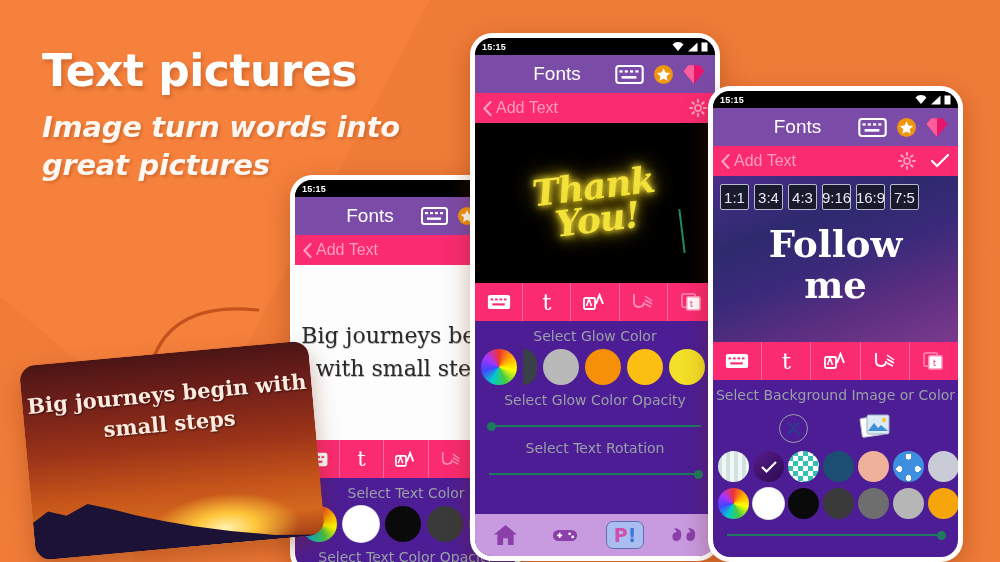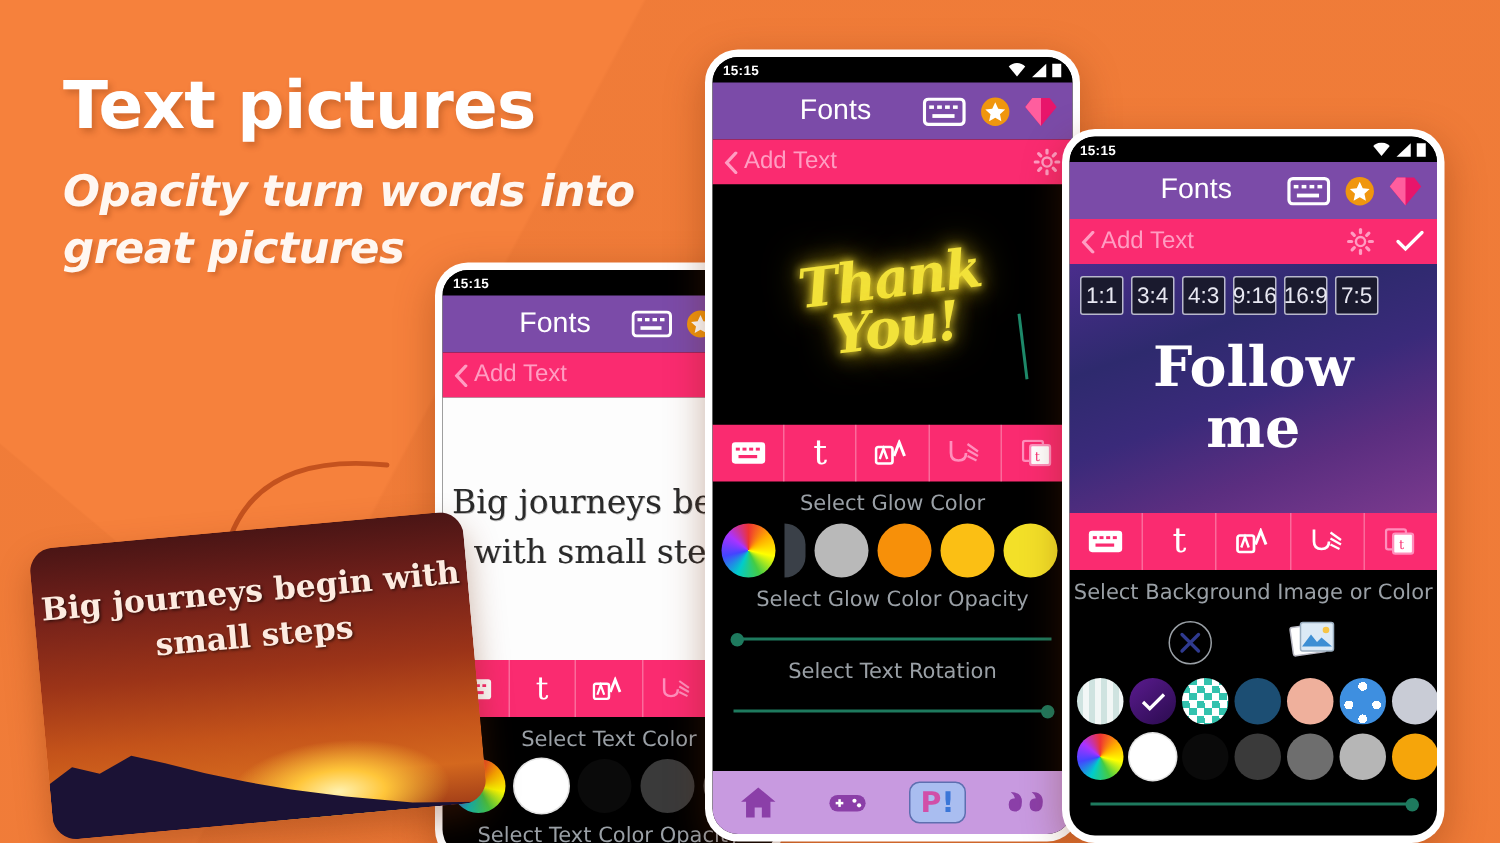--- a/index.html
+++ b/index.html
@@ -55,21 +55,21 @@
     text-align:center; color:#FDEBE0; font-size:21px; line-height:1.42;
     font-family:"DejaVu Serif", serif; font-weight:bold;
     text-shadow:1px 1px 2px rgba(0,0,0,0.55);
   }
   
   .phone {
     position:absolute; background:#FFFFFF; border-radius:22px;
     box-shadow:0 8px 26px rgba(110,40,5,0.35);
     overflow:hidden; padding:5px;
   }
-  .phone-inner { width:100%; height:100%; overflow:hidden; border-radius:17px; background:#000000; position:relative; }
+  .phone-inner { width:100%; height:100%; overflow:hidden; border-radius:17px; background:#4c1d95; position:relative; }
   .statusbar {
     background:#000; height:17px; display:flex; align-items:center;
     justify-content:space-between; padding:0 7px; color:#fff;
   }
   .status-time { font-size:9px; font-weight:bold; letter-spacing:0.2px; }
   .status-icons { display:flex; align-items:center; gap:3px; }
   .appbar {
     background:#7B4BA8; display:flex; align-items:center; padding:0 10px; height:38px;
   }
   .appbar-title { color:#fff; font-size:19px; flex:1; text-align:center; margin-left:14px; }
@@ -154,21 +154,21 @@
   .check-mark { position:absolute; inset:0; display:flex; align-items:center; justify-content:center; }
 </style>
 </head>
 <body>
 
 <div id="bg-diagonal-shade"></div>
 <div id="bg-diagonal-shade2"></div>
 
 <div id="headline-block">
   <div class="h-title">Text pictures</div>
-  <div class="h-sub">Opacity turn words into great pictures</div>
+  <div class="h-sub">Image turn words into great pictures</div>
 </div>
 
 <svg id="arc-connector" width="150" height="120">
   <path d="M8,100 Q20,20 118,30" stroke="#C4521E" stroke-width="3.2" fill="none" stroke-linecap="round"></path>
 </svg>
 
 <div id="sunset-card">
   <svg id="sunset-silhouette" viewBox="0 0 290 72" preserveAspectRatio="none">
     <path d="M0,34 L16,24 L34,30 L56,20 L78,27 L104,36 L130,44 L160,52 L196,60 L240,68 L290,72 L290,72 L0,72 Z" fill="#1B1235"></path>
   </svg>

